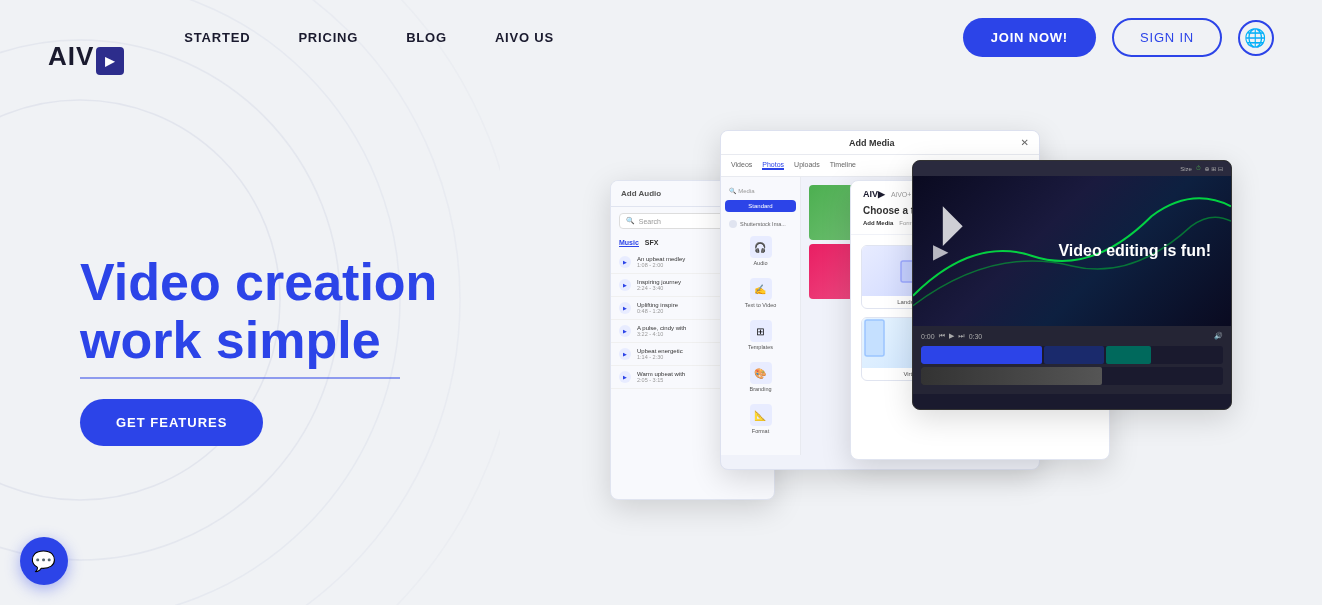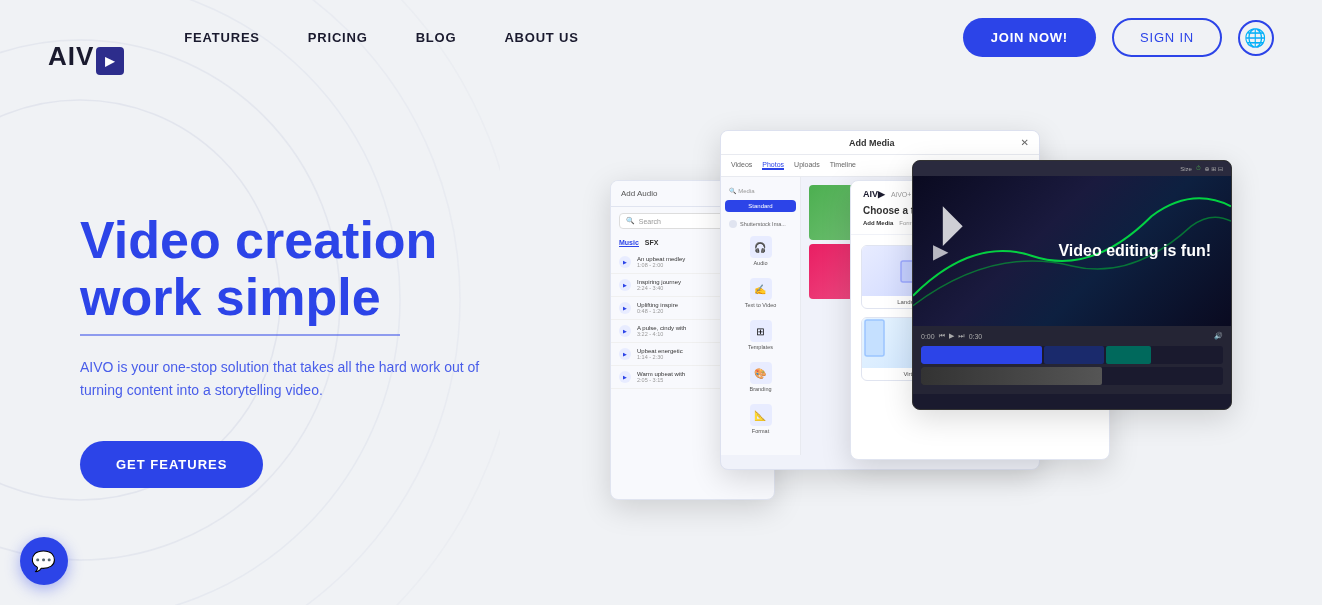--- a/index.html
+++ b/index.html
@@ -172,21 +172,21 @@
       height: 320px;
       left: 10px;
       top: 80px;
       background: #f8f9fd;
       border: 1px solid #e0e4f0;
     }
     .ss-audio-header {
       background: #f8f9fd;
       padding: 8px 10px;
       font-size: 8px;
-      font-weight: 400;
+      font-weight: 700;
       color: #555;
       border-bottom: 1px solid #e0e4f0;
     }
     .ss-audio-search {
       display: flex;
       align-items: center;
       margin: 6px 8px;
       background: white;
       border: 1px solid #ddd;
       border-radius: 4px;
@@ -515,40 +515,39 @@
   <circle cx="80" cy="300" r="440" fill="none" stroke="#d8dce8" stroke-width="1.5" opacity="0.2"></circle>
 </svg>
 
 <nav class="navbar">
   <div class="logo">
     <span class="logo-text">
       <span>AIV</span><span class="logo-icon"></span>
     </span>
   </div>
   <div class="nav-links">
-    <a class="nav-link">FEATURES</a>
+    <a class="nav-link">STARTED</a>
     <a class="nav-link">PRICING</a>
     <a class="nav-link">BLOG</a>
-    <a class="nav-link">ABOUT US</a>
+    <a class="nav-link">AIVO US</a>
   </div>
   <div class="nav-actions">
     <button class="btn-join">JOIN NOW!</button>
     <button class="btn-signin">SIGN IN</button>
     <div class="globe-icon">🌐</div>
   </div>
 </nav>
 
 <section class="hero">
   <div class="hero-left">
     <h1 class="hero-title">
       <span>Video creation</span><br>
       <span>work simple</span>
     </h1>
     <div class="hero-divider"></div>
-    <p class="hero-subtitle">AIVO is your one-stop solution that takes all the hard work out of turning content into a storytelling video.</p>
     <button class="btn-get-started">GET FEATURES</button>
   </div>
 
   <div class="hero-right">
 
     <div class="screenshot ss-audio">
       <div class="ss-audio-header">Add Audio</div>
       <div class="ss-audio-search">
         <span>🔍</span>
         <span>Search</span>

